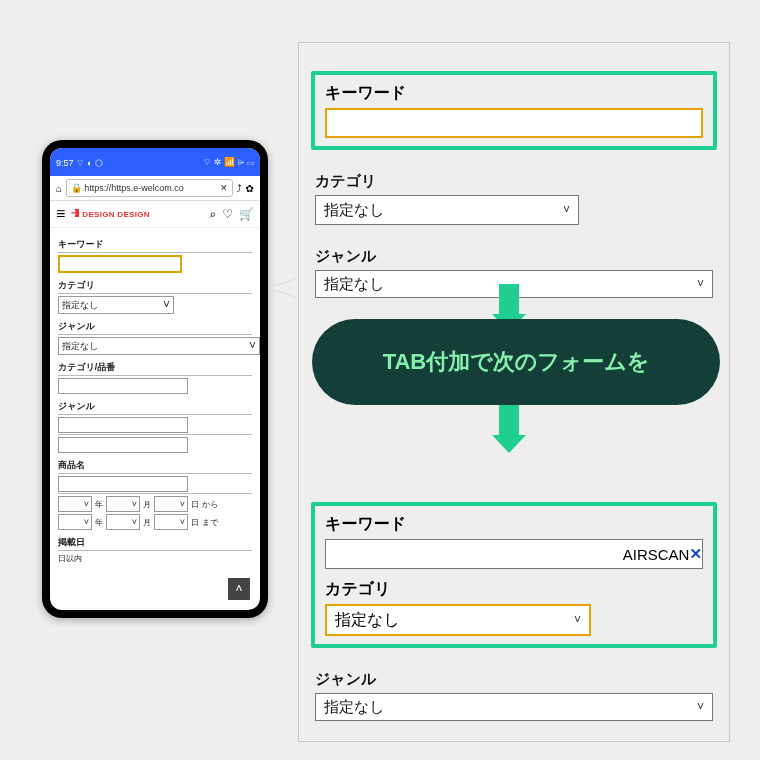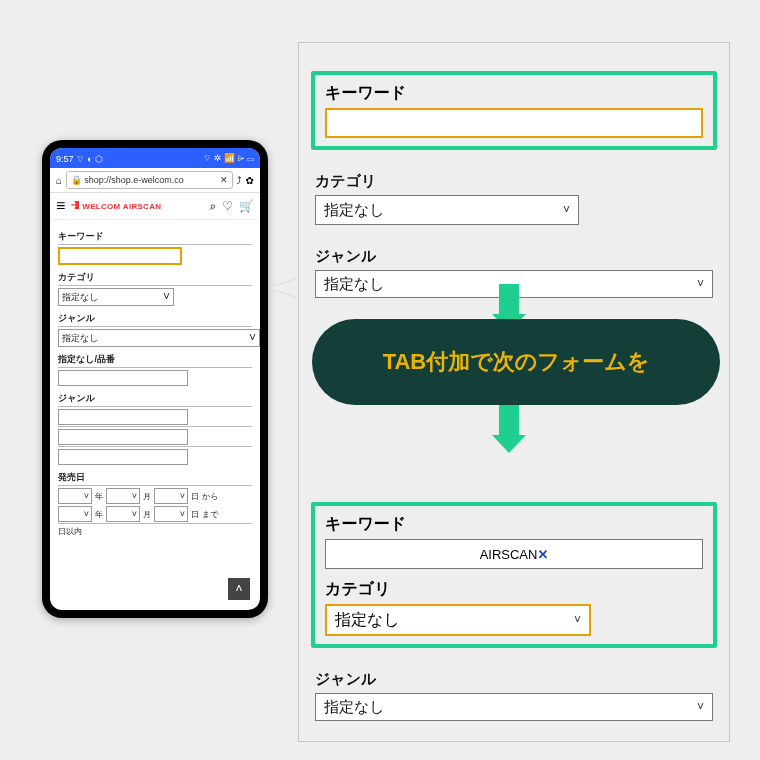--- a/index.html
+++ b/index.html
@@ -2,21 +2,21 @@
 <html><head>
 <meta charset="utf-8">
 <style>
 html,body{margin:0;padding:0}
 body{width:760px;height:760px;background:#eee;font-family:Arial,"Hiragino Sans","Yu Gothic",sans-serif;position:relative;overflow:hidden}
 
 
 .phone{position:absolute;left:42px;top:140px;width:226px;height:478px;background:#000;border-radius:20px;box-shadow:0 2px 8px rgba(0,0,0,.3)}
 .phone .screen{position:absolute;inset:8px;background:#fff;border-radius:12px;overflow:hidden}
 
-.statusbar{height:20px;background:#2b5fff;color:#fff;font-size:9px;display:flex;justify-content:space-between;align-items:center;padding:0 6px}
+.statusbar{height:28px;background:#2b5fff;color:#fff;font-size:9px;display:flex;justify-content:space-between;align-items:center;padding:0 6px}
 .statusbar .icons span{margin-left:3px}
 
 .urlbar{height:24px;background:#fff;display:flex;align-items:center;gap:4px;padding:0 6px;border-bottom:1px solid #ddd;font-size:10px}
 .urlbar .url{flex:1;border:1px solid #bbb;border-radius:3px;height:16px;display:flex;align-items:center;padding:0 4px;gap:2px;font-size:9px;color:#333}
 .urlbar .url .x{margin-left:auto}
 
 .appbar{height:26px;display:flex;align-items:center;gap:6px;padding:0 6px;border-bottom:1px solid #eee}
 .appbar .brand{color:#e33;font-size:8px;font-weight:bold;letter-spacing:.3px}
 .appbar .brand .jmark{display:inline-block;width:8px;height:8px;background:#e33;margin-right:3px;clip-path:polygon(100% 0,100% 100%,40% 100%,55% 55%,0 55%,0 40%,55% 40%,40% 0)}
 .appbar .sp{flex:1}
@@ -32,21 +32,21 @@
 .form-mini .sel.full{width:100%}
 .form-mini .row{display:flex;gap:3px;align-items:center;margin-top:2px}
 .form-mini .row .date-sel{border:1px solid #999;height:14px;width:30px;background:#fff;display:flex;align-items:center;justify-content:flex-end;padding-right:2px}
 .form-mini .row .unit{font-size:8px}
 .backtop{position:absolute;right:10px;bottom:10px;width:22px;height:22px;background:#444;color:#fff;display:flex;align-items:center;justify-content:center;font-size:12px}
 
 
 .panel{position:absolute;left:298px;top:42px;width:430px;height:698px;background:#eee;border:1px solid #c6c6c6}
 .group{margin:22px 16px 0;font-size:15px;color:#111}
 .glabel{font-weight:bold;margin-bottom:4px}
-.ginput{border:1px solid #777;height:28px;background:#fff;display:flex;align-items:center;justify-content:center;padding:0 24px;font-size:13px}
+.ginput{border:1px solid #777;height:28px;background:#fff;display:flex;align-items:center;justify-content:flex-end;padding:0 0;font-size:15px}
 .ginput .xbtn{color:#1545c4;font-weight:bold}
 .gselect{border:1px solid #777;height:28px;background:#fff;display:flex;align-items:center;justify-content:space-between;padding:0 8px}
 .gselect.wide{width:100%;box-sizing:border-box}
 .gselect.narrow{width:246px}
 .highlight{border:4px solid #1ecf8f;border-radius:2px;padding:8px 10px;margin:16px 12px 0}
 .highlight .glabel{margin-top:0}
 .highlight .ginput.gold{border:2px solid #e2a300;height:26px}
 .highlight .gselect.gold{border:2px solid #e2a300}
 .highlight .gsection + .gsection{margin-top:10px}
 .chev{font-size:12px;color:#333}
@@ -54,47 +54,47 @@
 
 .highlight.top{margin-top:28px}
 
 
 .arrow-down{width:34px;height:48px;position:absolute;left:492px}
 .arrow-down .shaft{width:20px;height:30px;background:#1ecf8f;margin:0 auto}
 .arrow-down .head{width:0;height:0;border-left:17px solid transparent;border-right:17px solid transparent;border-top:18px solid #1ecf8f;margin:0 auto}
 .arrow-down.a1{top:284px}
 .arrow-down.a2{top:405px}
 
-.callout{position:absolute;left:312px;top:319px;width:408px;height:86px;background:#133f38;border-radius:44px;display:flex;flex-direction:column;align-items:center;justify-content:center;color:#eab308;font-weight:bold;font-size:22px;line-height:1.25}
+.callout{position:absolute;left:312px;top:319px;width:408px;height:86px;background:#133f38;border-radius:44px;display:flex;flex-direction:column;align-items:center;justify-content:center;color:#86efac;font-weight:bold;font-size:22px;line-height:1.25}
 
 
 .pointer{position:absolute;left:270px;top:278px;width:0;height:0;border-top:10px solid transparent;border-bottom:10px solid transparent;border-right:28px solid #eee;filter:drop-shadow(-1px 0 0 #c6c6c6)}
 </style>
 </head>
 <body>
 
 <div class="phone">
   <div class="screen">
     <div class="statusbar">
       <span><span>9:57</span> <span>⌔ ◐ ⬡</span></span>
       <span class="icons"><span>⌔ ✲ 📶 ⌲ ▭</span></span>
     </div>
     <div class="urlbar">
       <span>⌂</span>
       <span class="url">
         <span>🔒</span>
-        <span>shop://shop.e-welcom.co</span>
+        <span>https://https.e-welcom.co</span>
         <span class="x">✕</span>
       </span>
       <span>⤴</span>
       <span>✿</span>
     </div>
     <div class="appbar">
       <span>≡</span>
-      <span class="brand"><span class="jmark"></span><span>WELCOM AIRSCAN</span></span>
+      <span class="brand"><span class="jmark"></span><span>DESIGN DESIGN</span></span>
       <span class="sp"></span>
       <span class="ico">⌕</span>
       <span class="ico">♡</span>
       <span class="ico">🛒</span>
     </div>
 
     <div class="form-mini">
       <div class="lbl">キーワード</div>
       <div class="hr"></div>
       <div class="inp keyword"></div>
@@ -106,55 +106,56 @@
           <span class="chev">˅</span>
         </div>
 
       <div class="lbl">ジャンル</div>
       <div class="hr"></div>
       <div class="sel full">
           <span>指定なし</span>
           <span class="chev">˅</span>
         </div>
 
-      <div class="lbl">指定なし/品番</div>
+      <div class="lbl">カテゴリ/品番</div>
       <div class="hr"></div>
       <div class="inp" style="width:128px"></div>
 
       <div class="lbl">ジャンル</div>
       <div class="hr"></div>
       <div class="inp" style="width:128px"></div>
 
       <div class="hr"></div>
       <div class="inp" style="width:128px"></div>
 
-      <div class="hr"></div>
-      <div class="inp" style="width:128px"></div>
-
-      <div class="lbl">発売日</div>
+      <div class="lbl">商品名</div>
+      <div class="hr"></div>
+      <div class="inp" style="width:128px"></div>
+
       <div class="hr"></div>
       <div class="row">
         <div class="date-sel">˅</div>
           <span class="unit">年</span>
         <div class="date-sel">˅</div>
           <span class="unit">月</span>
         <div class="date-sel">˅</div>
           <span class="unit">日</span>
         <span class="unit">から</span>
       </div>
       <div class="row">
         <div class="date-sel">˅</div>
           <span class="unit">年</span>
         <div class="date-sel">˅</div>
           <span class="unit">月</span>
         <div class="date-sel">˅</div>
           <span class="unit">日</span>
         <span class="unit">まで</span>
       </div>
 
+      <div class="lbl">掲載日</div>
       <div class="hr"></div>
       <div class="row" style="justify-content:flex-start;width:160px">
         <span class="unit">日以内</span>
       </div>
     </div>
 
     <div class="backtop">˄</div>
   </div>
 </div>
 

